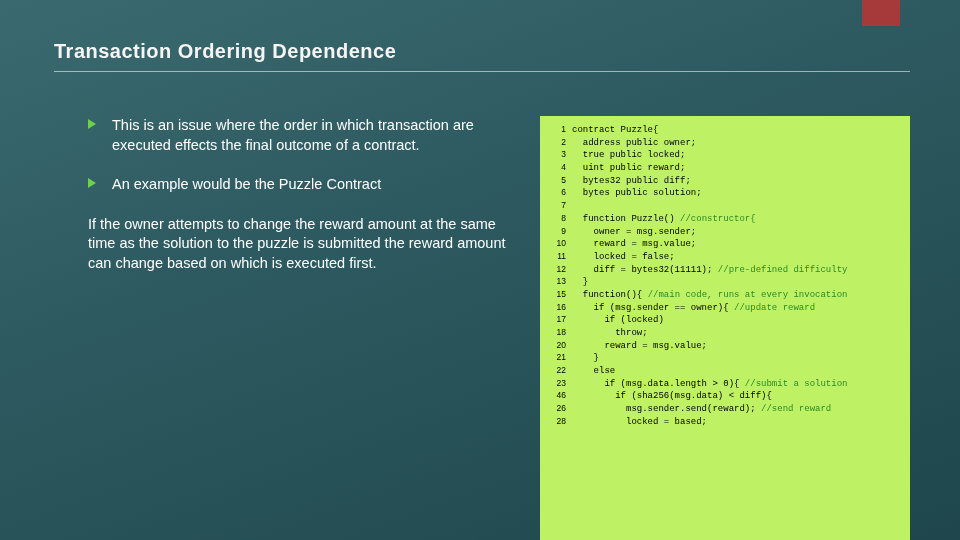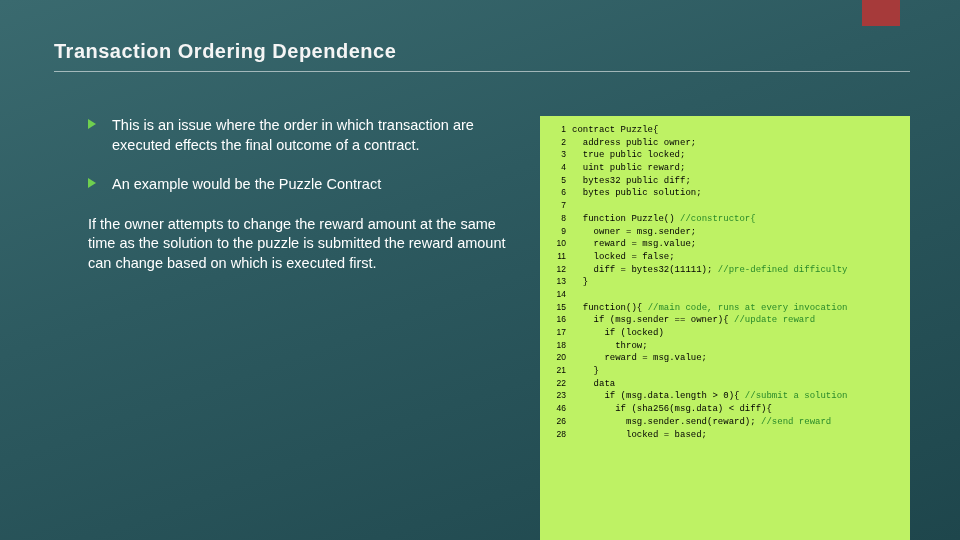--- a/index.html
+++ b/index.html
@@ -107,28 +107,27 @@
           <div class="code-line"><span class="ln">4</span><span class="kw">  uint public reward;</span></div>
           <div class="code-line"><span class="ln">5</span><span class="kw">  bytes32 public diff;</span></div>
           <div class="code-line"><span class="ln">6</span><span class="kw">  bytes public solution;</span></div>
           <div class="code-line"><span class="ln">7</span><span class="kw"></span></div>
           <div class="code-line"><span class="ln">8</span><span class="kw">  function Puzzle() </span><span class="cm">//constructor{</span></div>
           <div class="code-line"><span class="ln">9</span><span class="kw">    owner = msg.sender;</span></div>
           <div class="code-line"><span class="ln">10</span><span class="kw">    reward = msg.value;</span></div>
           <div class="code-line"><span class="ln">11</span><span class="kw">    locked = false;</span></div>
           <div class="code-line"><span class="ln">12</span><span class="kw">    diff = bytes32(11111); </span><span class="cm">//pre-defined difficulty</span></div>
           <div class="code-line"><span class="ln">13</span><span class="kw">  }</span></div>
-          <div class="code-line"><span class="ln">14</span><span class="kw"></span></div>
           <div class="code-line"><span class="ln">15</span><span class="kw">  function(){ </span><span class="cm">//main code, runs at every invocation</span></div>
           <div class="code-line"><span class="ln">16</span><span class="kw">    if (msg.sender == owner){ </span><span class="cm">//update reward</span></div>
           <div class="code-line"><span class="ln">17</span><span class="kw">      if (locked)</span></div>
           <div class="code-line"><span class="ln">18</span><span class="kw">        throw;</span></div>
           <div class="code-line"><span class="ln">20</span><span class="kw">      reward = msg.value;</span></div>
           <div class="code-line"><span class="ln">21</span><span class="kw">    }</span></div>
-          <div class="code-line"><span class="ln">22</span><span class="kw">    data</span></div>
+          <div class="code-line"><span class="ln">22</span><span class="kw">    else</span></div>
           <div class="code-line"><span class="ln">23</span><span class="kw">      if (msg.data.length &gt; 0){ </span><span class="cm">//submit a solution</span></div>
           <div class="code-line"><span class="ln">46</span><span class="kw">        if (sha256(msg.data) &lt; diff){</span></div>
           <div class="code-line"><span class="ln">26</span><span class="kw">          msg.sender.send(reward); </span><span class="cm">//send reward</span></div>
           <div class="code-line"><span class="ln">28</span><span class="kw">          locked = based;</span></div>
         </div>
 
     </div>
   </div>
 </div>
 

